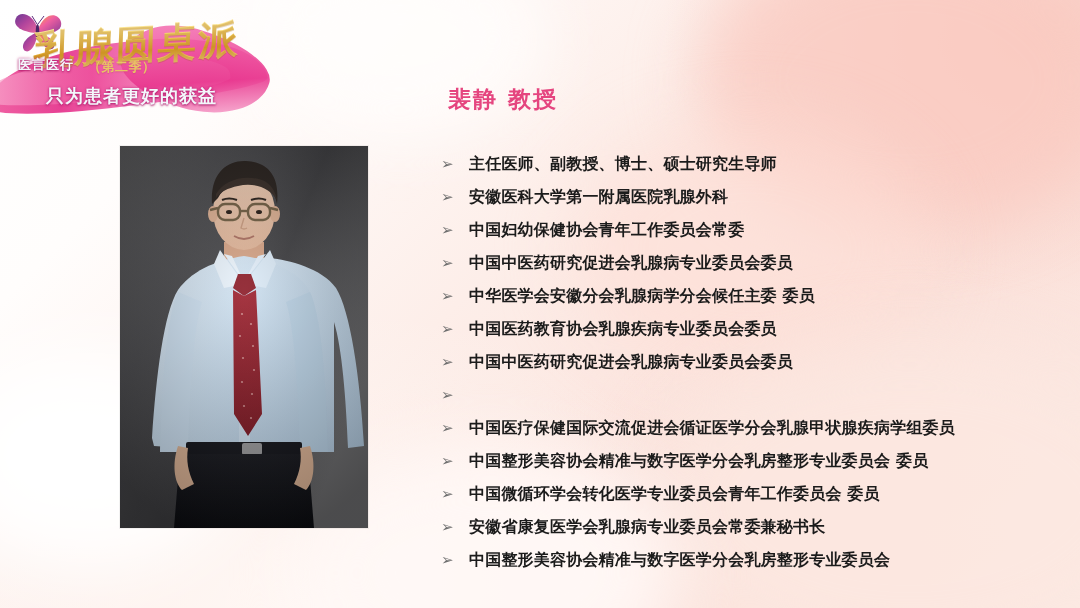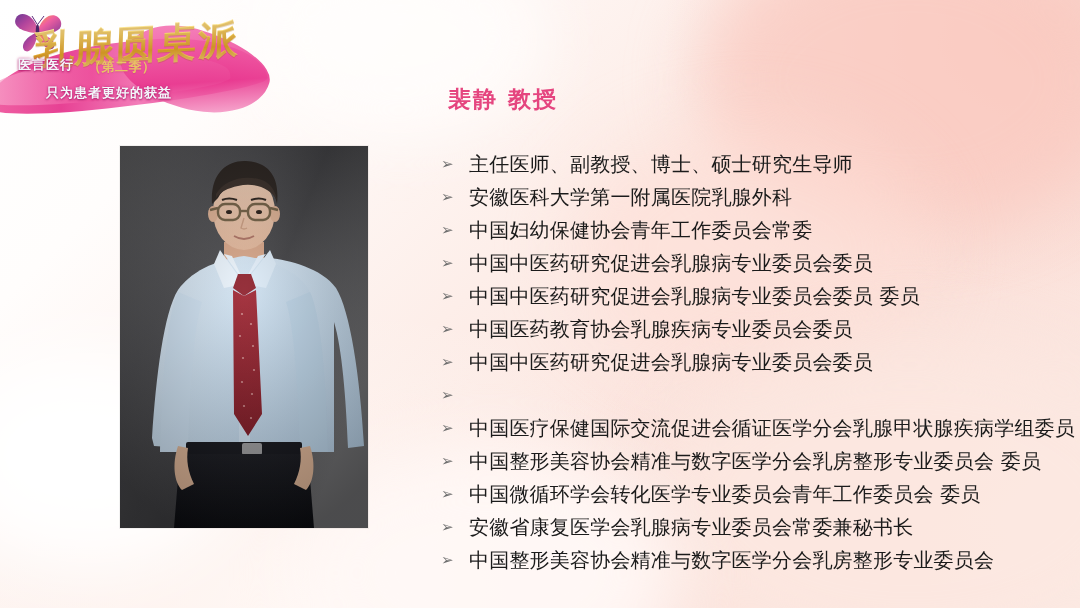--- a/index.html
+++ b/index.html
@@ -79,21 +79,21 @@
     text-shadow:0 1px 1px rgba(180,60,120,.35);
   }
   .logo-sub1 {
     position:absolute; left:18px; top:56px;
     font-size:13px; font-weight:bold; color:#f3f7fb;
     letter-spacing:1px; white-space:nowrap;
     text-shadow:0 1px 2px rgba(170,25,105,.85), 0 0 3px rgba(190,40,120,.8);
   }
   .logo-sub2 {
     position:absolute; left:46px; top:84px;
-    font-size:13px; font-weight:bold; color:#f3f7fb;
+    font-size:18px; font-weight:bold; color:#f3f7fb;
     letter-spacing:1px; white-space:nowrap;
     text-shadow:0 1px 2px rgba(170,25,105,.85), 0 0 3px rgba(190,40,120,.8);
   }
 
   
   #photo {
     position:absolute; left:120px; top:146px;
     width:248px; height:382px;
     overflow:hidden;
     background:linear-gradient(110deg,#565656 0%,#4a4a4c 22%,#3f3f42 48%,#515153 72%,#68686a 100%);
@@ -122,22 +122,22 @@
     margin-bottom:5px;
     height:28px;
   }
   .bullet-arrow {
     flex:0 0 28px;
     font-size:15px; line-height:28px;
     color:#6e6e6e;
     font-family:"DejaVu Sans",sans-serif;
   }
   .bullet-text {
-    font-size:20px; line-height:28px;
-    font-weight:normal;
+    font-size:16px; line-height:28px;
+    font-weight:bold;
     color:#1b1b1b;
     white-space:nowrap;
     letter-spacing:.2px;
     font-family:"DejaVu Sans","Liberation Sans",sans-serif;
   }
 </style>
 </head>
 <body>
 
 <div id="slide">
@@ -308,21 +308,21 @@
       <div class="bullet-row">
         <span class="bullet-arrow">➢</span>
         <span class="bullet-text">中国妇幼保健协会青年工作委员会常委</span>
       </div>
       <div class="bullet-row">
         <span class="bullet-arrow">➢</span>
         <span class="bullet-text">中国中医药研究促进会乳腺病专业委员会委员</span>
       </div>
       <div class="bullet-row">
         <span class="bullet-arrow">➢</span>
-        <span class="bullet-text">中国中医药研究促进会乳腺病专业委员会委员 委员</span>
+        <span class="bullet-text">中华医学会安徽分会乳腺病学分会候任主委 委员</span>
       </div>
       <div class="bullet-row">
         <span class="bullet-arrow">➢</span>
         <span class="bullet-text">中国医药教育协会乳腺疾病专业委员会委员</span>
       </div>
       <div class="bullet-row">
         <span class="bullet-arrow">➢</span>
         <span class="bullet-text">中国中医药研究促进会乳腺病专业委员会委员</span>
       </div>
       <div class="bullet-row">

